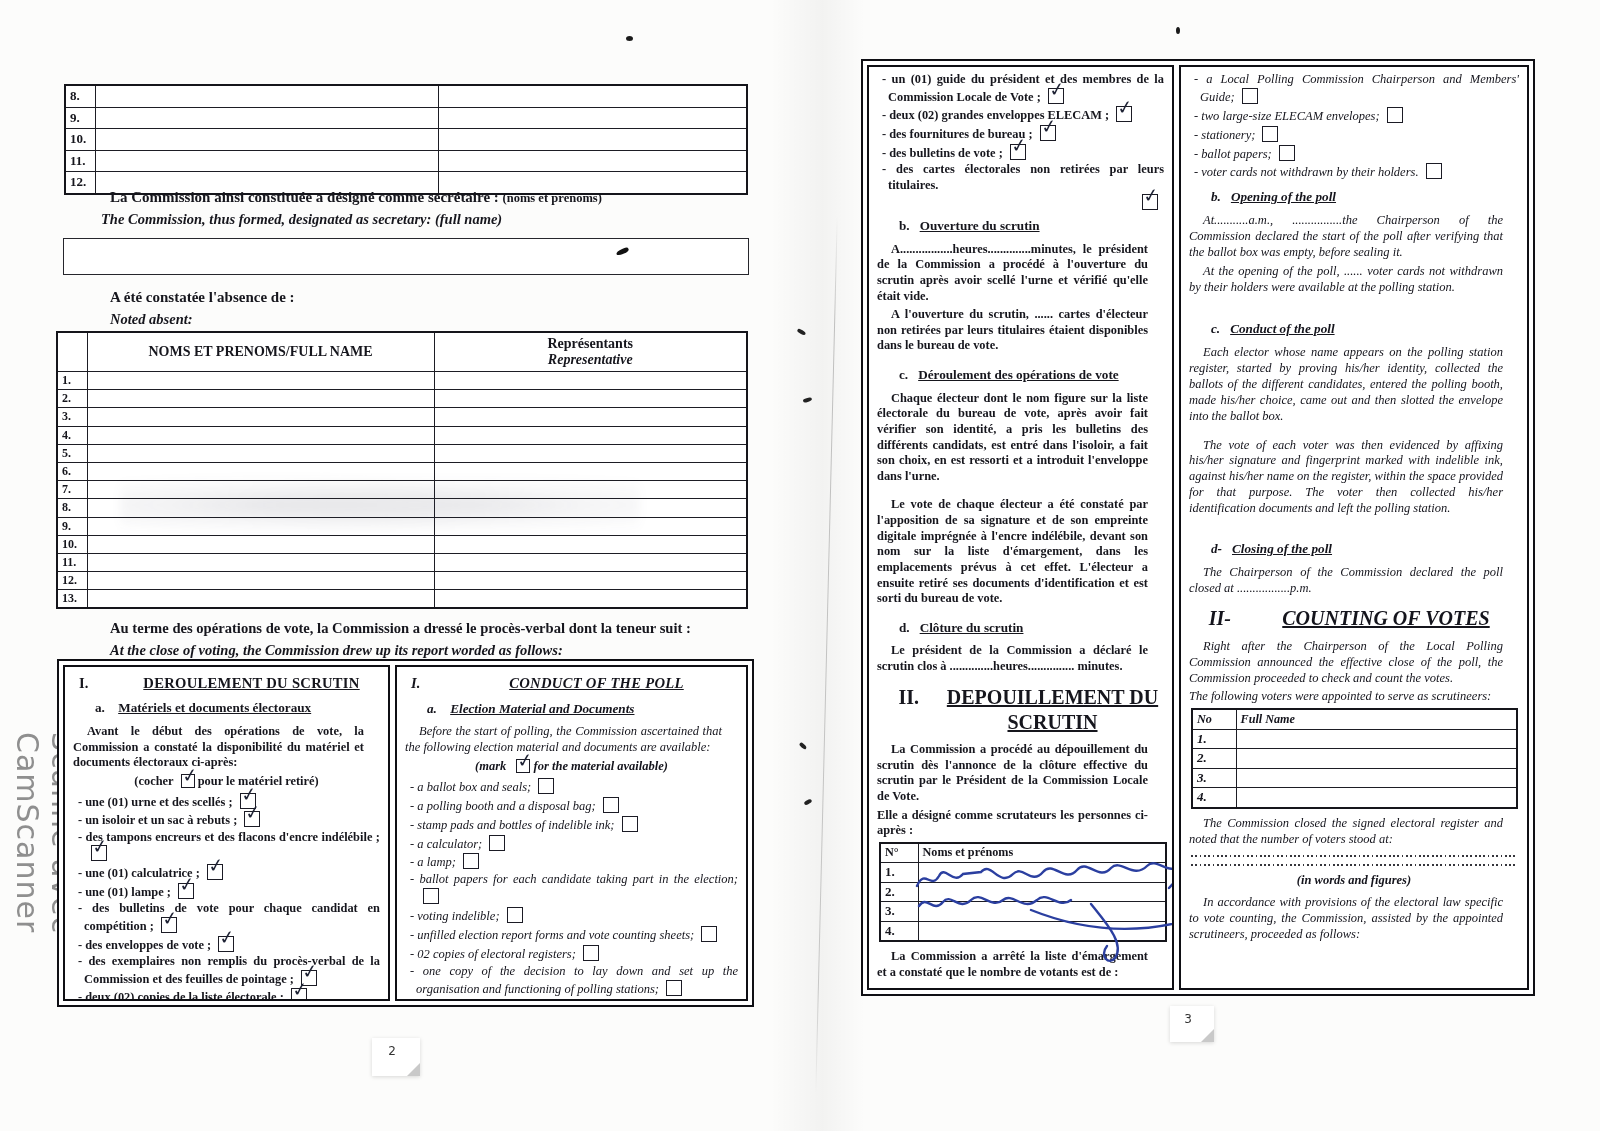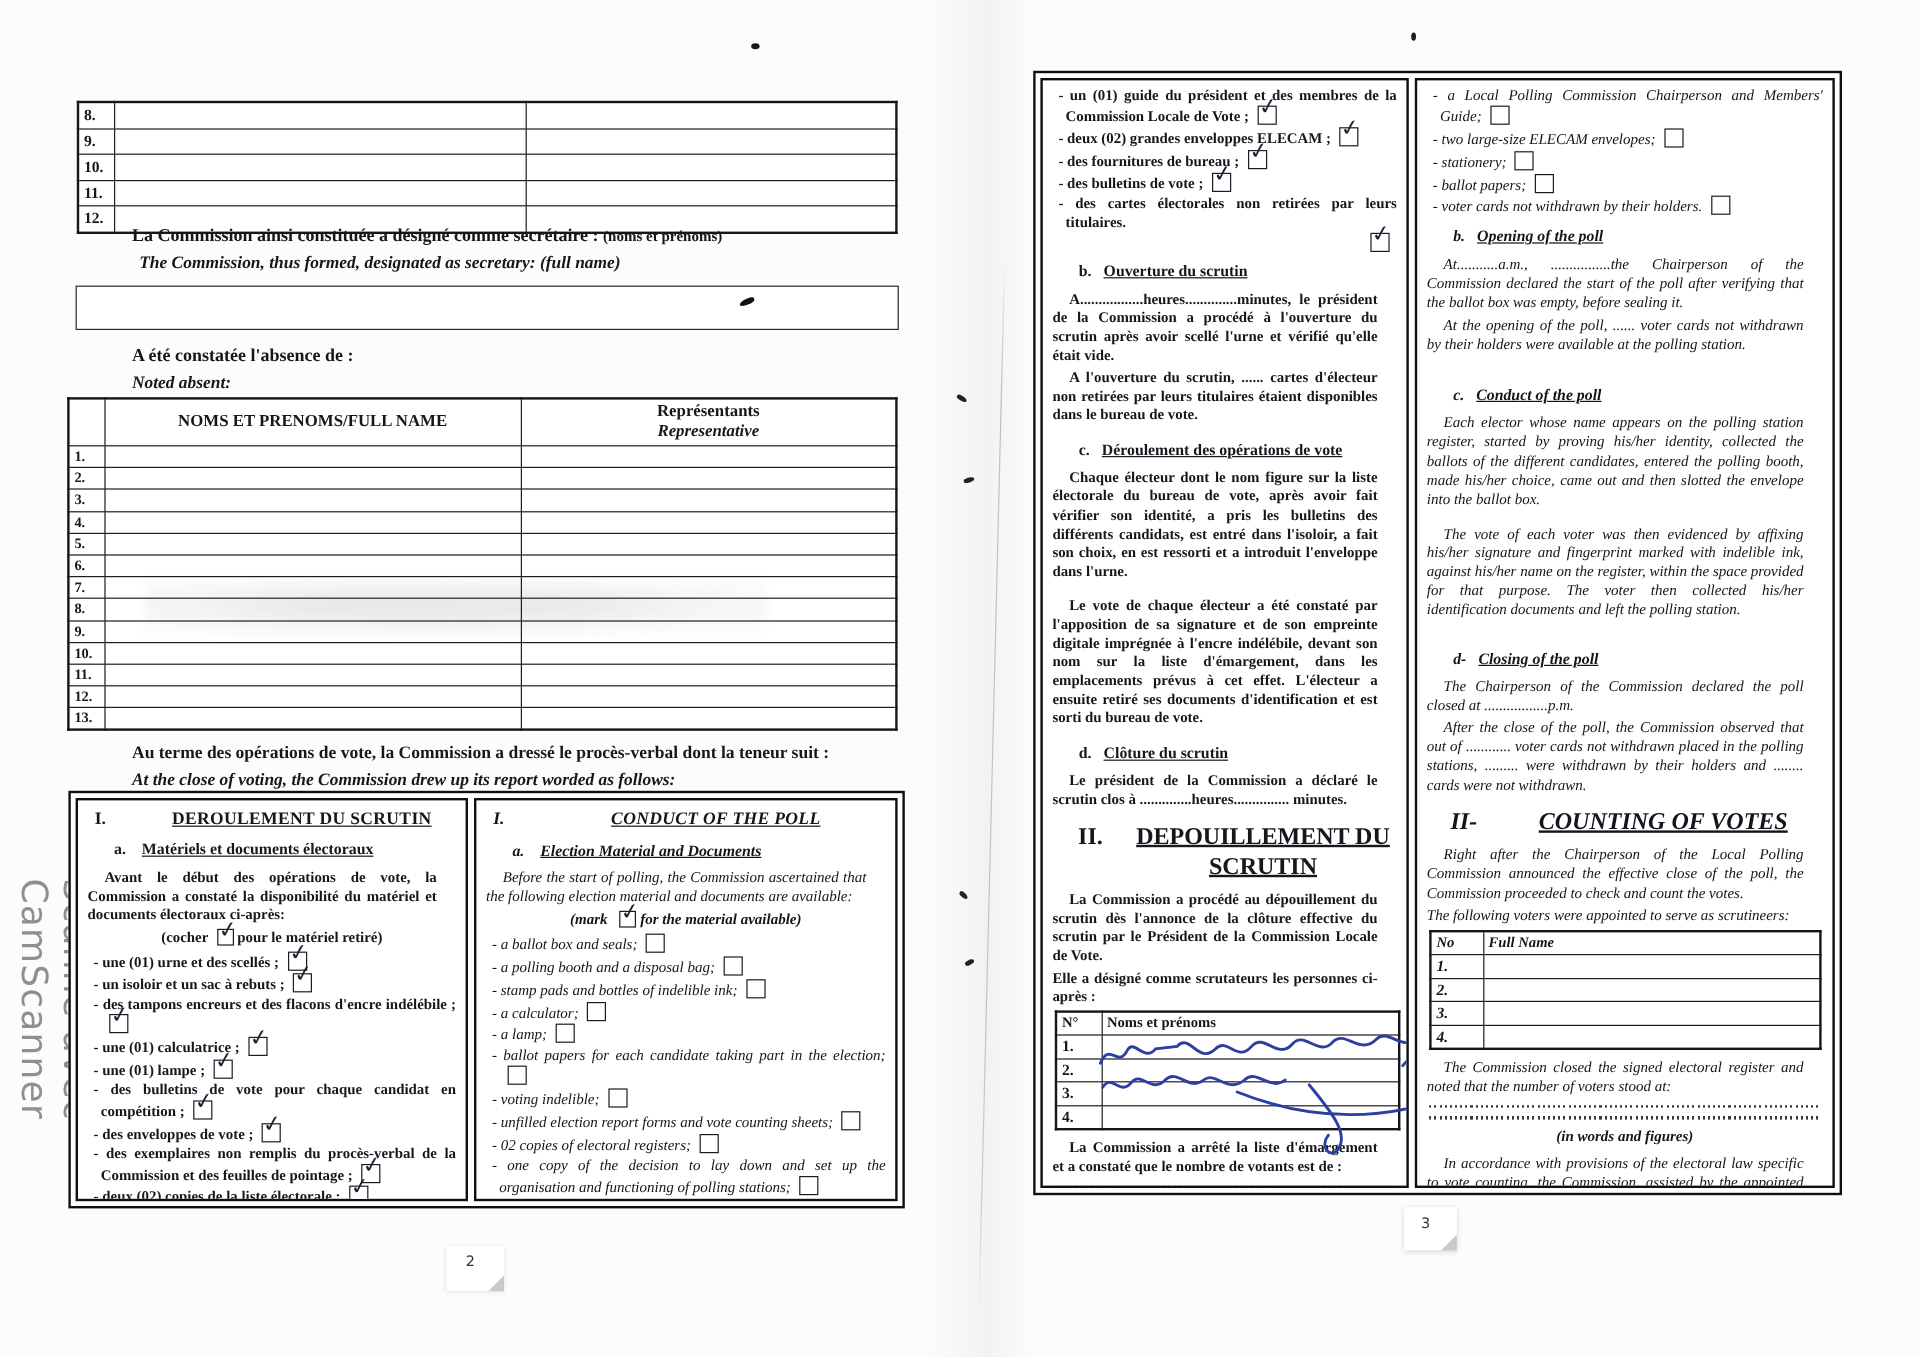--- a/index.html
+++ b/index.html
@@ -132,21 +132,21 @@
         <td class="rownum">12.</td>
         <td></td>
         <td></td>
       </tr>
     </tbody>
 </table>
 
 <div class="fr-line" style="left:110px;top:189px;">
   <span>La Commission ainsi constituée a désigné comme secrétaire : </span><small>(noms et prénoms)</small>
 </div>
-<div class="en-line" style="left:116px;top:211px;">The Commission, thus formed, designated as secretary: (full name)</div>
+<div class="en-line" style="left:101px;top:211px;">The Commission, thus formed, designated as secretary: (full name)</div>
 
 <div id="secbox">
   <span class="ink"></span>
 </div>
 
 <div class="fr-line" style="left:110px;top:289px;">A été constatée l'absence de :</div>
 <div class="en-line" style="left:110px;top:311px;">Noted absent:</div>
 
 <table id="tableB" class="form">
   <colgroup>
@@ -401,21 +401,20 @@
     <div class="h2 gap" style="margin-top:26px;">
       <span>c.</span><span class="t">Conduct of the poll</span>
     </div>
     <p class="para">Each elector whose name appears on the polling station register, started by proving his/her identity, collected the ballots of the different candidates, entered the polling booth, made his/her choice, came out and then slotted the envelope into the ballot box.</p>
     <p class="para gap">The vote of each voter was then evidenced by affixing his/her signature and fingerprint marked with indelible ink, against his/her name on the register, within the space provided for that purpose. The voter then collected his/her identification documents and left the polling station.</p>
 
     <div class="h2 gap" style="margin-top:24px;">
       <span>d-</span><span class="t">Closing of the poll</span>
     </div>
     <p class="para">The Chairperson of the Commission declared the poll closed at .................p.m.</p>
-    <p class="para">After the close of the poll, the Commission observed that out of ............ voter cards not withdrawn placed in the polling stations, ......... were withdrawn by their holders and ........ cards were not withdrawn.</p>
 
     <div class="hII">
       <span class="n">II-</span>
         <span class="t">COUNTING OF VOTES</span>
     </div>
     <p class="para">Right after the Chairperson of the Local Polling Commission announced the effective close of the poll, the Commission proceeded to check and count the votes.</p>
     <p class="para" style="text-indent:0;">The following voters were appointed to serve as scrutineers:</p>
 
     <table id="fullTable" class="mini">
       <colgroup>

